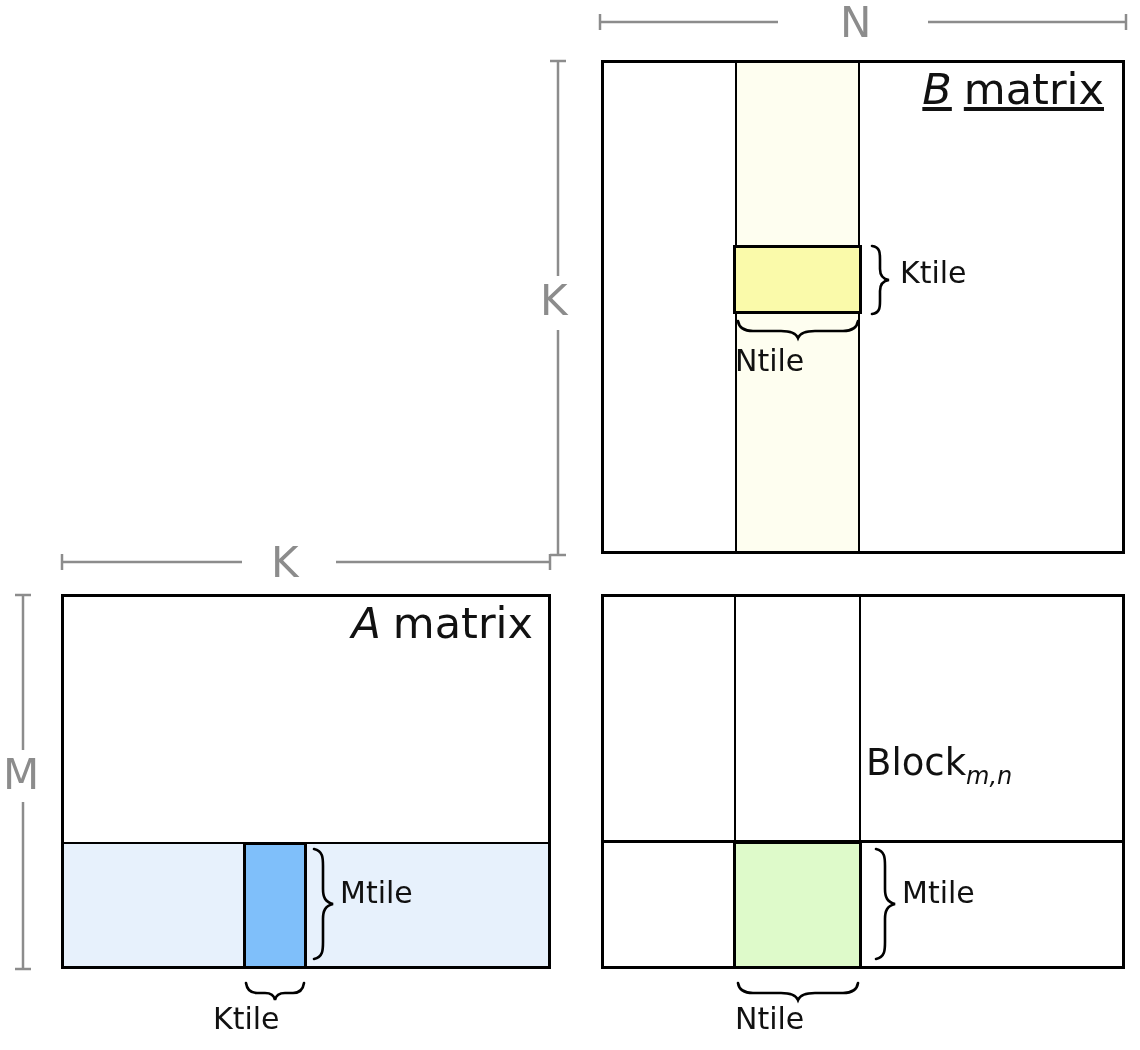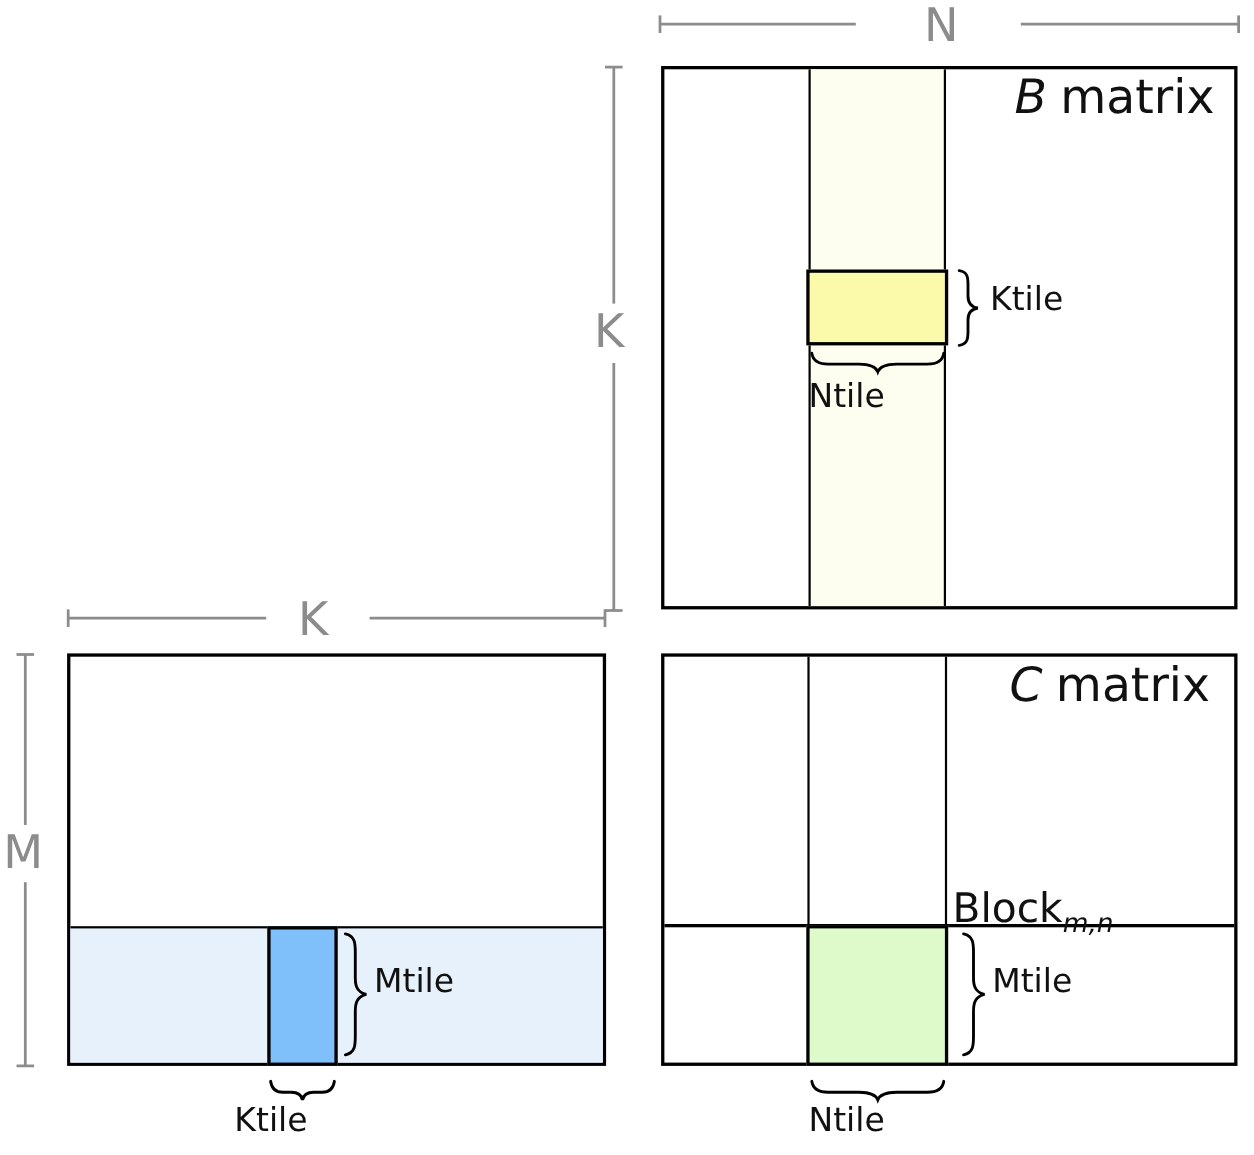--- a/index.html
+++ b/index.html
@@ -41,21 +41,21 @@
     <line x1="4" y1="497" x2="20" y2="497"></line>
     <line x1="12" y1="3" x2="12" y2="218"></line>
     <line x1="12" y1="272" x2="12" y2="497"></line>
   </svg>
   <span class="dimlabel" style="left:540px;top:278px;">K</span>
 
   <div class="box" style="left:601px;top:60px;width:524px;height:494px;"></div>
   <div class="band" style="left: 735px; top: 63px; width: 125px; height: 488px; border-left: 2px solid rgb(0, 0, 0); border-right: 2px solid rgb(0, 0, 0); background-color: rgb(254, 254, 240);"></div>
   <div class="tile" style="left: 733px; top: 245px; width: 129px; height: 69px; background-color: rgb(250, 250, 170);"></div>
 
-  <span class="title" style="right:36px;top:66px;">
+  <span class="title" style="right:36px;top:66px;text-decoration:underline;">
     <span class="t-letter">B</span><span class="t-word">matrix</span>
   </span>
 
   <svg class="brace" style="left:870px;top:244px;" width="24" height="72" viewBox="0 0 24 72">
     <path d="M2,2 C10,3 10,9 10,15 L10,25 C10,31 12,35 19,36 C12,37 10,41 10,47 L10,57 C10,63 10,69 2,70"></path>
   </svg>
   <span class="tlabel" style="left:900px;top:256px;">Ktile</span>
 
   <svg class="brace" style="left:736px;top:318px;" width="124" height="22" viewBox="0 0 124 22">
     <path d="M2,3 C3,10 9,13 17,13 L45,13 C54,13 60,15 62,20 C64,15 70,13 79,13 L107,13 C115,13 121,10 122,3"></path>
@@ -75,42 +75,42 @@
     <line x1="4" y1="377" x2="20" y2="377"></line>
     <line x1="12" y1="3" x2="12" y2="158"></line>
     <line x1="12" y1="210" x2="12" y2="377"></line>
   </svg>
   <span class="dimlabel" style="left:3px;top:752px;">M</span>
 
   <div class="box" style="left:61px;top:594px;width:490px;height:375px;"></div>
   <div class="band" style="left: 64px; top: 842px; width: 484px; height: 124px; border-top: 2.5px solid rgb(0, 0, 0); background-color: rgb(231, 241, 252);"></div>
   <div class="tile" style="left: 243px; top: 842px; width: 64px; height: 127px; background-color: rgb(127, 191, 250);"></div>
 
+  <span class="title" style="right:607px;top:600px;">
+    <span class="t-letter">A</span><span class="t-word">matrix</span>
+  </span>
 
   <svg class="brace" style="left:312px;top:847px;" width="26" height="114" viewBox="0 0 26 114">
     <path d="M2,2 C11,4 11,11 11,19 L11,42 C11,50 13,55 21,57 C13,59 11,64 11,72 L11,95 C11,103 11,110 2,112"></path>
   </svg>
   <span class="tlabel" style="left:340px;top:876px;">Mtile</span>
 
   <svg class="brace" style="left:244px;top:980px;" width="62" height="22" viewBox="0 0 62 22">
     <path d="M2,3 C3,10 7,13 13,13 L21,13 C26,13 30,15 31,20 C32,15 36,13 41,13 L49,13 C55,13 59,10 60,3"></path>
   </svg>
   <span class="tlabel centered" style="left:213px;top:1002px;width:124px;">Ktile</span>
 
   <div class="box" style="left:601px;top:594px;width:524px;height:375px;"></div>
   <div class="vline" style="left:734px;top:597px;width:2px;height:369px;"></div>
   <div class="vline" style="left:859px;top:597px;width:2px;height:369px;"></div>
   <div class="hline" style="left:604px;top:840px;width:518px;height:2.5px;"></div>
   <div class="tile" style="left: 733px; top: 841px; width: 129px; height: 128px; background-color: rgb(222, 250, 202);"></div>
 
-  <span class="title" style="right:40px;top:600px;">
-    <span class="t-letter">C</span><span class="t-word">matrix</span>
-  </span>
 
-  <span class="block" style="left:866px;top:806px;">
+  <span class="block" style="left:866px;top:743px;">
     <span>Block</span><sub>m,n</sub>
   </span>
 
   <svg class="brace" style="left:874px;top:847px;" width="26" height="114" viewBox="0 0 26 114">
     <path d="M2,2 C11,4 11,11 11,19 L11,42 C11,50 13,55 21,57 C13,59 11,64 11,72 L11,95 C11,103 11,110 2,112"></path>
   </svg>
   <span class="tlabel" style="left:902px;top:876px;">Mtile</span>
 
   <svg class="brace" style="left:736px;top:980px;" width="124" height="22" viewBox="0 0 124 22">
     <path d="M2,3 C3,10 9,13 17,13 L45,13 C54,13 60,15 62,20 C64,15 70,13 79,13 L107,13 C115,13 121,10 122,3"></path>

